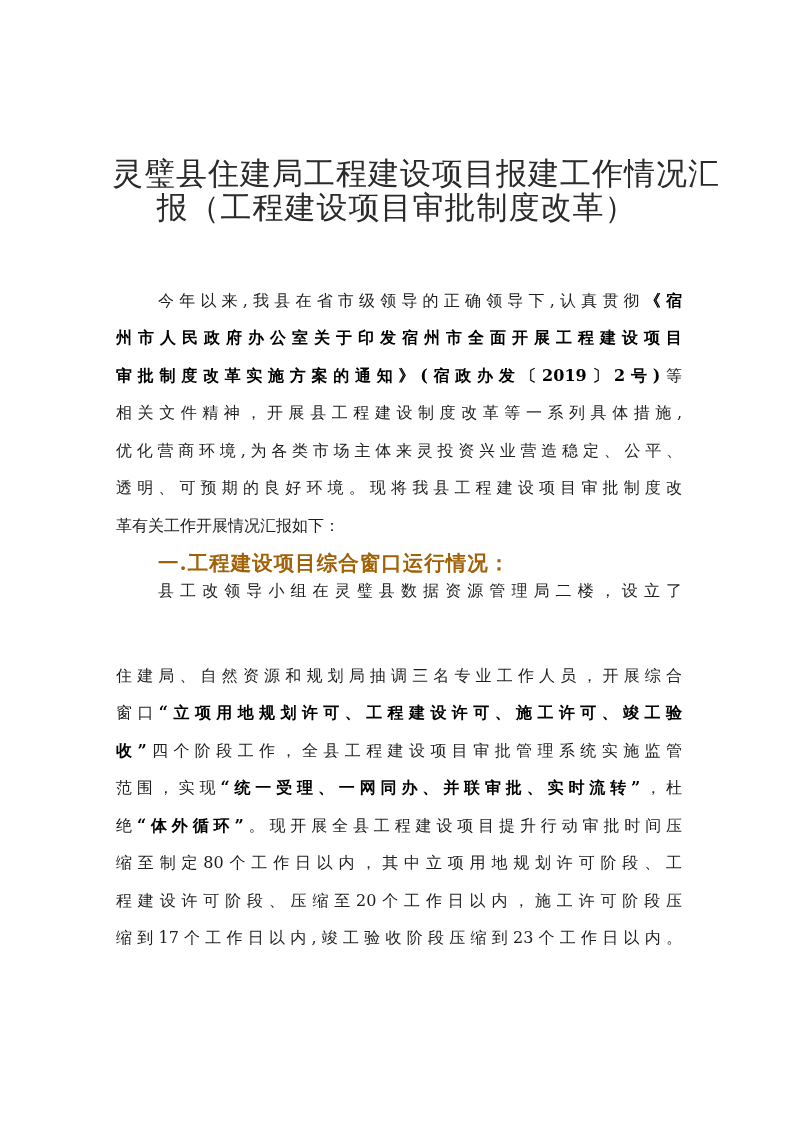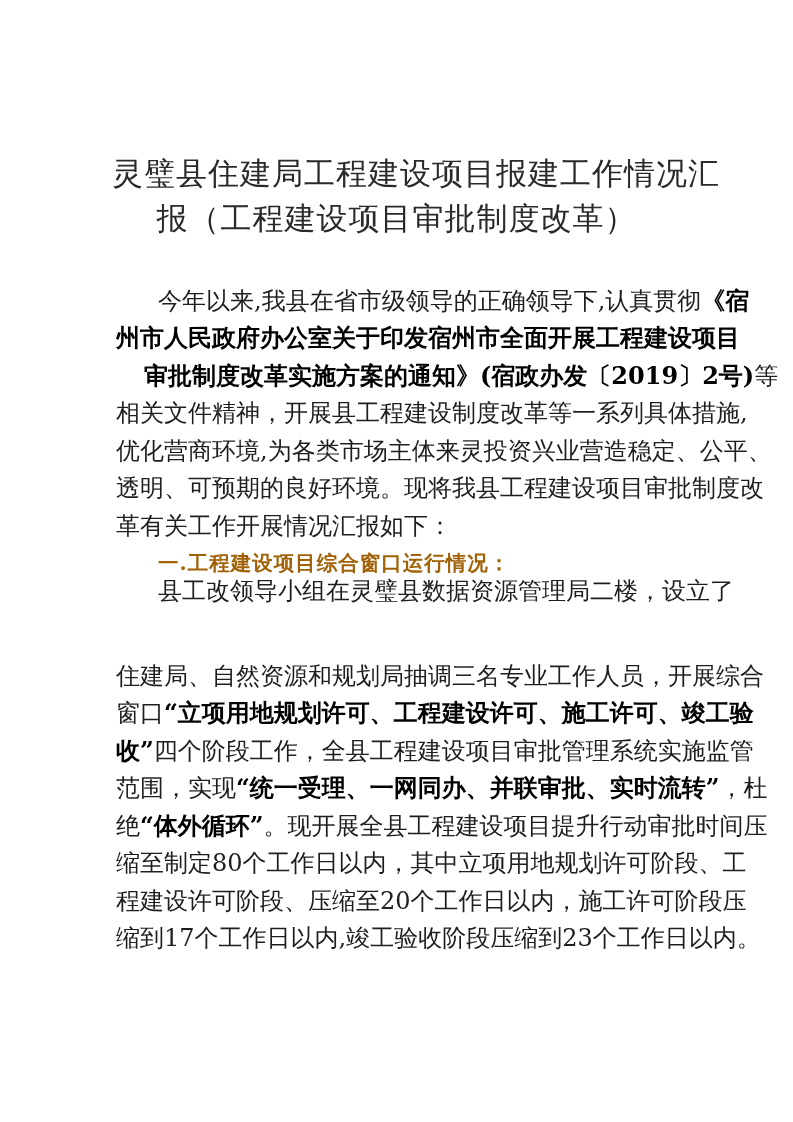--- a/index.html
+++ b/index.html
@@ -27,26 +27,26 @@
       width: 593px;
       text-align: center;
       font-size: 31px;
       line-height: 42px;
       color: #2a2a2a;
       font-weight: normal;
       letter-spacing: 1px;
       white-space: nowrap;
     }
     .title-line-1 { top: 152px; left: 112px; width: 570px; text-align: left; }
-    .title-line-2 { top: 197px; }
+    .title-line-2 { top: 187px; font-family: Liberation Serif, serif; }
     .line {
       position: absolute;
       left: 116px;
       width: 566px;
-      font-size: 24px;
+      font-size: 16px;
       line-height: 30px;
       white-space: nowrap;
       color: #1e1e1e;
       text-align: justify;
       text-align-last: justify;
     }
     .line.indent { left: 158px; width: 524px; }
     .line.last { text-align-last: left; }
     .b { font-weight: bold; color: #000000; }
     .heading {
@@ -67,21 +67,21 @@
 
   <div class="title title-line-1">灵璧县住建局工程建设项目报建工作情况汇</div>
   <div class="title title-line-2">报（工程建设项目审批制度改革）</div>
 
   <div class="line indent" style="top:286px;">
     <span>今年以来,我县在省市级领导的正确领导下,认真贯彻</span><span class="b">《宿</span>
   </div>
   <div class="line" style="top:323px;font-family:Liberation Serif, serif;">
     <span class="b">州市人民政府办公室关于印发宿州市全面开展工程建设项目</span>
   </div>
-  <div class="line" style="top:361px;margin-left:28px;">
+  <div class="line" style="top:361px;">
     <span class="b">审批制度改革实施方案的通知》(宿政办发〔2019〕2号)</span><span>等</span>
   </div>
   <div class="line" style="top:398px;">
     <span>相关文件精神，开展县工程建设制度改革等一系列具体措施,</span>
   </div>
   <div class="line" style="top:436px;">
     <span>优化营商环境,为各类市场主体来灵投资兴业营造稳定、公平、</span>
   </div>
   <div class="line" style="top:473px;">
     <span>透明、可预期的良好环境。现将我县工程建设项目审批制度改</span>

